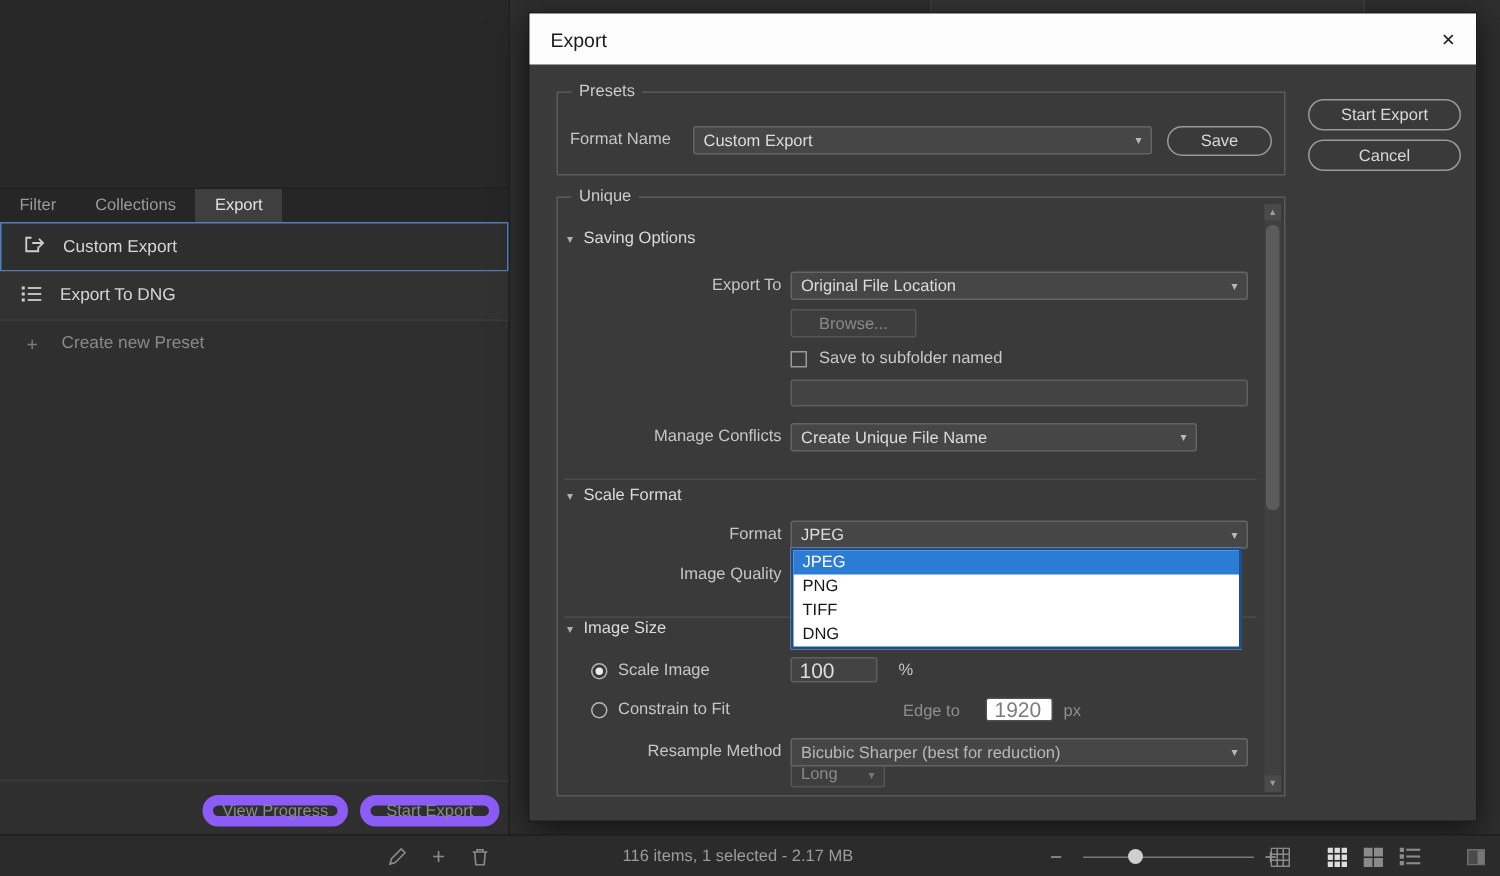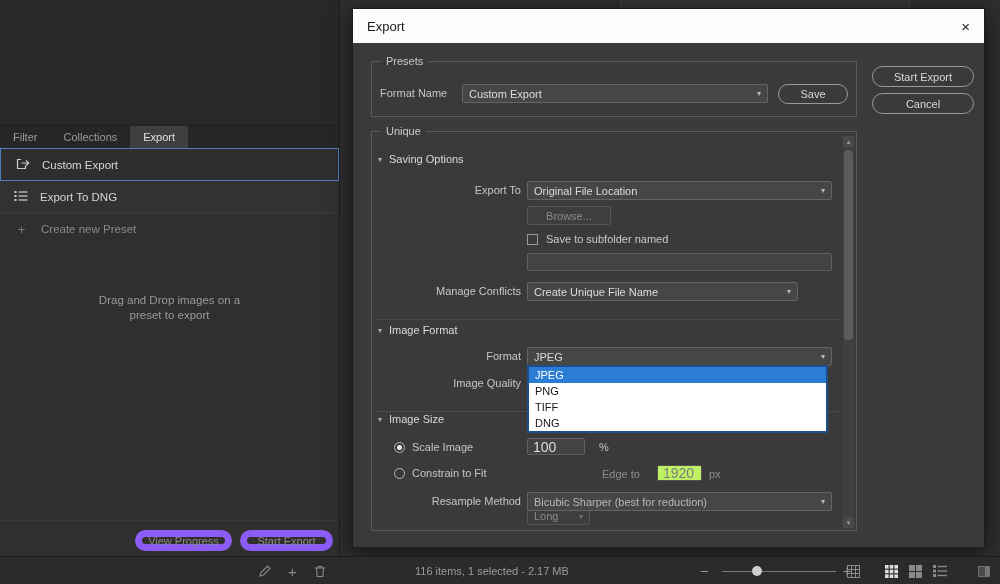--- a/index.html
+++ b/index.html
@@ -47,21 +47,21 @@
   .combo { position:absolute; display:flex; align-items:center; justify-content:space-between; padding:0 6px;
            background:#464646; border:1px solid #646464; border-radius:2px; color:#dcdcdc; cursor:pointer; }
   .combo .chev { font-size:8px; color:#b9b9b9; margin-left:6px; }
   .combo.disabled { background:#3e3e3e; border-color:#555; color:#8a8a8a; cursor:default; }
   .combo.disabled .chev { color:#777; }
 
   .pill { position:absolute; border:1px solid #9a9a9a; border-radius:11px; color:#d8d8d8; background:transparent;
           display:flex; align-items:center; justify-content:center; cursor:pointer; }
   .txt-input { position:absolute; background:#434343; border:1px solid #5e5e5e; border-radius:2px; color:#ddd;
                font-family:"Liberation Sans",sans-serif; font-size:14px; padding:0 5px; }
-  .txt-input.disabled { background:#bef264; border-color:#4f4f4f; color:#7c7c7c; }
+  .txt-input.disabled { background:#ffffff; border-color:#4f4f4f; color:#7c7c7c; }
 
   .section-hd { position:absolute; color:#dadada; display:flex; align-items:center; gap:7px; }
   .section-hd .chev { font-size:8px; color:#b0b0b0; }
   .divider { position:absolute; left:4px; right:18px; border-top:1px solid #4a4a4a; }
 
   .checkbox { display:inline-block; width:11px; height:11px; border:1px solid #9a9a9a; background:transparent; cursor:pointer; }
   .radio { position:absolute; width:11px; height:11px; border:1px solid #b8b8b8; border-radius:50%; cursor:pointer; }
   .radio.sel::after { content:""; position:absolute; left:2px; top:2px; width:5px; height:5px; border-radius:50%; background:#ececec; }
 
   .dd-list { position:absolute; left:155px; top:233px; width:301px; height:68px; background:#ffffff;
@@ -128,24 +128,20 @@
             </svg>
         </span>
         <span>Export To DNG</span>
       </div>
       <div class="preset-item create">
         <span class="plus-glyph">+</span>
         <span>Create new Preset</span>
       </div>
     </div>
 
-    <div class="drop-hint">
-      <div>Drag and Drop images on a</div>
-      <div>preset to export</div>
-    </div>
 
     <div class="left-footer">
       <div class="lp-btn vp">View Progress</div>
       <div class="lp-btn se">Start Export</div>
     </div>
   </div>
 
   <div class="dialog">
     <div class="dialog-titlebar">
       <span class="dialog-title">Export</span>
@@ -193,21 +189,21 @@
       <span class="row-label r" style="top:152px;">Manage Conflicts</span>
       <div class="combo" style="left:155px; top:150px; width:271px; height:19px;">
         <span>Create Unique File Name</span>
         <span class="chev">▾</span>
       </div>
 
       <div class="divider" style="top:187px;"></div>
 
       <div class="section-hd" style="left:6px; top:192px;">
         <span class="chev">▾</span>
-        <span>Image Format</span>
+        <span>Scale Format</span>
       </div>
 
       <span class="row-label r" style="top:217px;">Format</span>
       <div class="combo" style="left:155px; top:215px; width:305px; height:19px;">
         <span>JPEG</span>
         <span class="chev">▾</span>
       </div>
 
       <div class="dd-list">
         <div class="dd-opt hl">JPEG</div>

